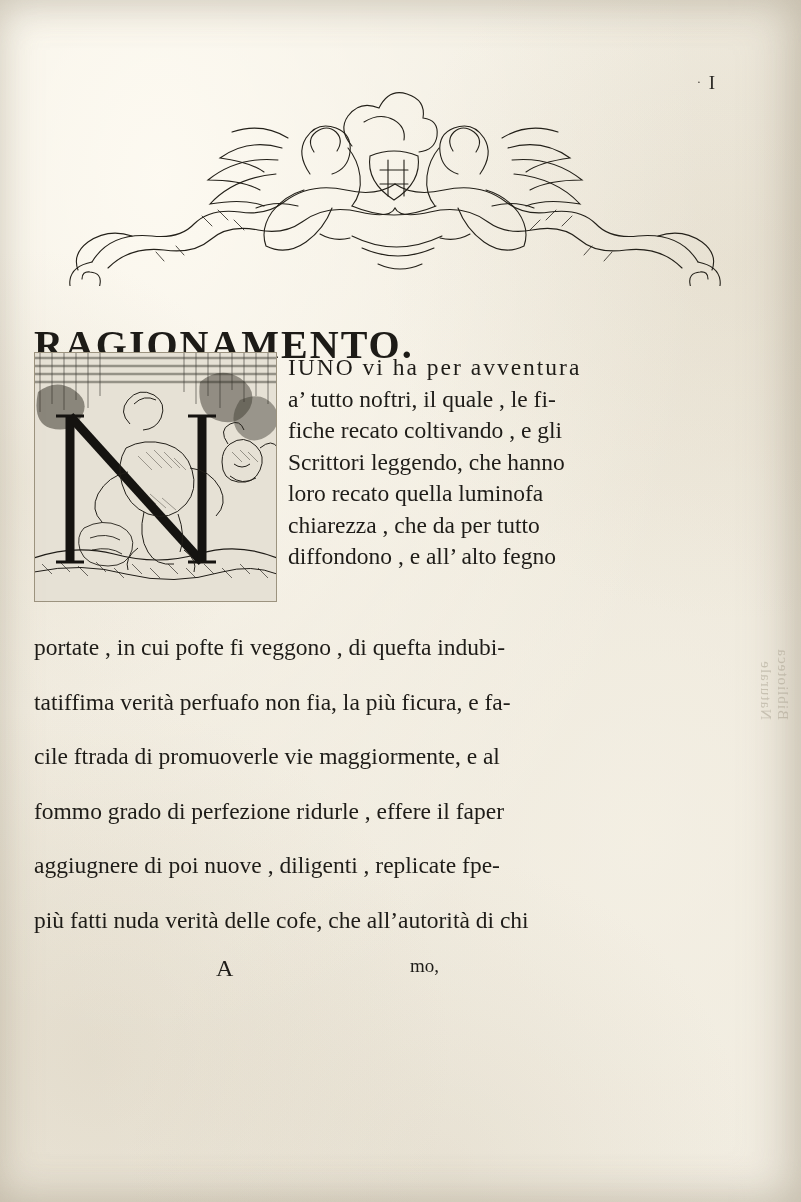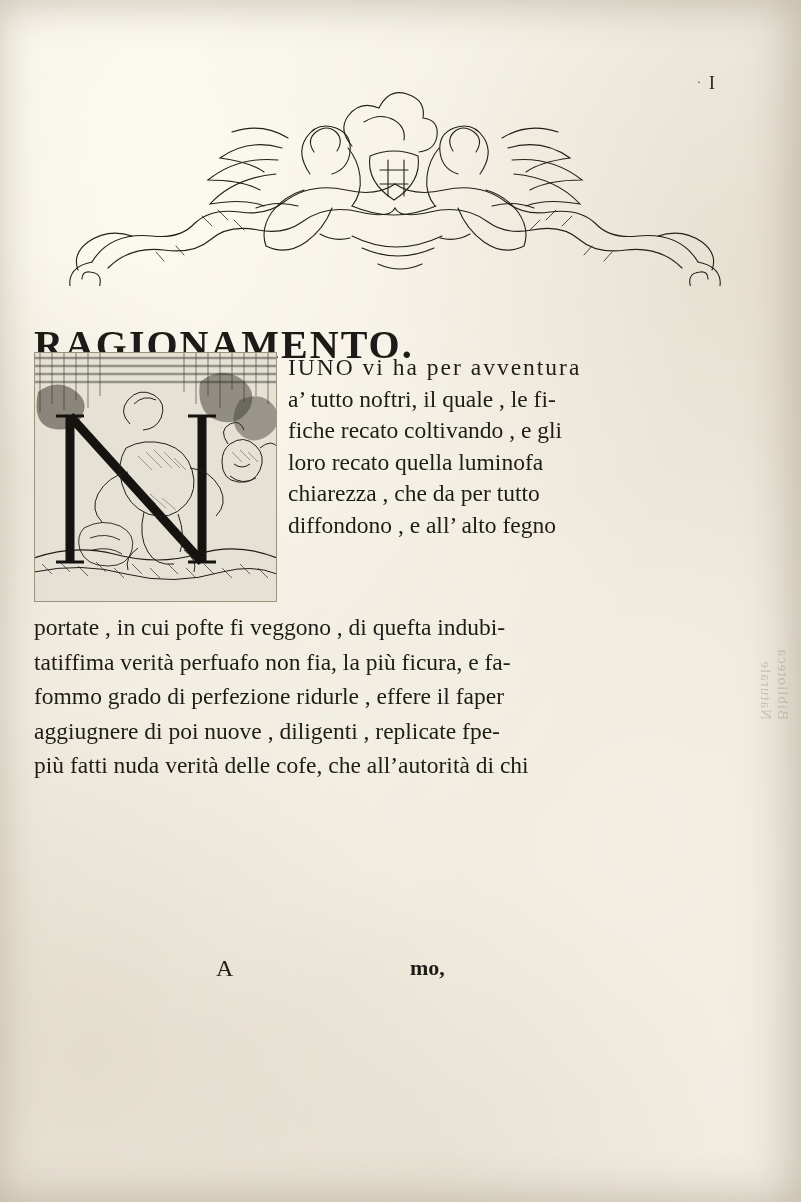--- a/index.html
+++ b/index.html
@@ -124,35 +124,35 @@
     left: 34px;
     top: 610px;
     width: 724px;
     font-size: 23.5px;
     line-height: 34.6px;
     color: #1e1c18;
   }
   .body-block .line {
     display: block;
     white-space: nowrap;
+    margin-top: 20px;
   }
   .sig {
     position: absolute;
     left: 216px;
     top: 955px;
     font-size: 24px;
     color: #1e1c18;
   }
   .catchword {
     position: absolute;
     left: 410px;
     top: 955px;
-    font-size: 22px;
+    font-size: 19px;
     color: #1e1c18;
-    font-weight: bold;
   }
   .edge-shadow {
     position: absolute;
     inset: 0;
     box-shadow: inset 0 0 42px rgba(150,138,116,0.35), inset -18px 0 46px rgba(160,148,126,0.25);
     pointer-events: none;
   }
 </style>
 </head>
 <body>
@@ -289,28 +289,30 @@
         </g>
       </g>
       <rect x="0.5" y="0.5" width="242" height="249" fill="none" stroke="#9c937f" stroke-width="1"></rect>
     </svg>
   </div>
 
   <div class="lead-block">
     <span class="line dropcap-word">IUNO vi ha per avventura</span>
     <span class="line">a’ tutto noftri, il quale , le fi-</span>
     <span class="line">fiche recato coltivando , e gli</span>
+    <span class="line">Scrittori leggendo, che hanno</span>
     <span class="line">loro recato quella luminofa</span>
     <span class="line">chiarezza , che da per tutto</span>
     <span class="line">diffondono , e all’ alto fegno</span>
   </div>
 
   <div class="body-block">
     <span class="line">portate , in cui pofte fi veggono , di quefta indubi-</span>
     <span class="line">tatiffima verità perfuafo non fia, la più ficura, e fa-</span>
+    <span class="line">cile ftrada di promuoverle vie maggiormente, e al</span>
     <span class="line">fommo grado di perfezione ridurle , effere il faper</span>
     <span class="line">aggiugnere di poi nuove , diligenti , replicate fpe-</span>
     <span class="line">più fatti nuda verità delle cofe, che all’autorità di chi</span>
   </div>
 
   <div class="sig">A</div>
   <div class="catchword">mo,</div>
 
   <div class="edge-shadow"></div>
 </div>

